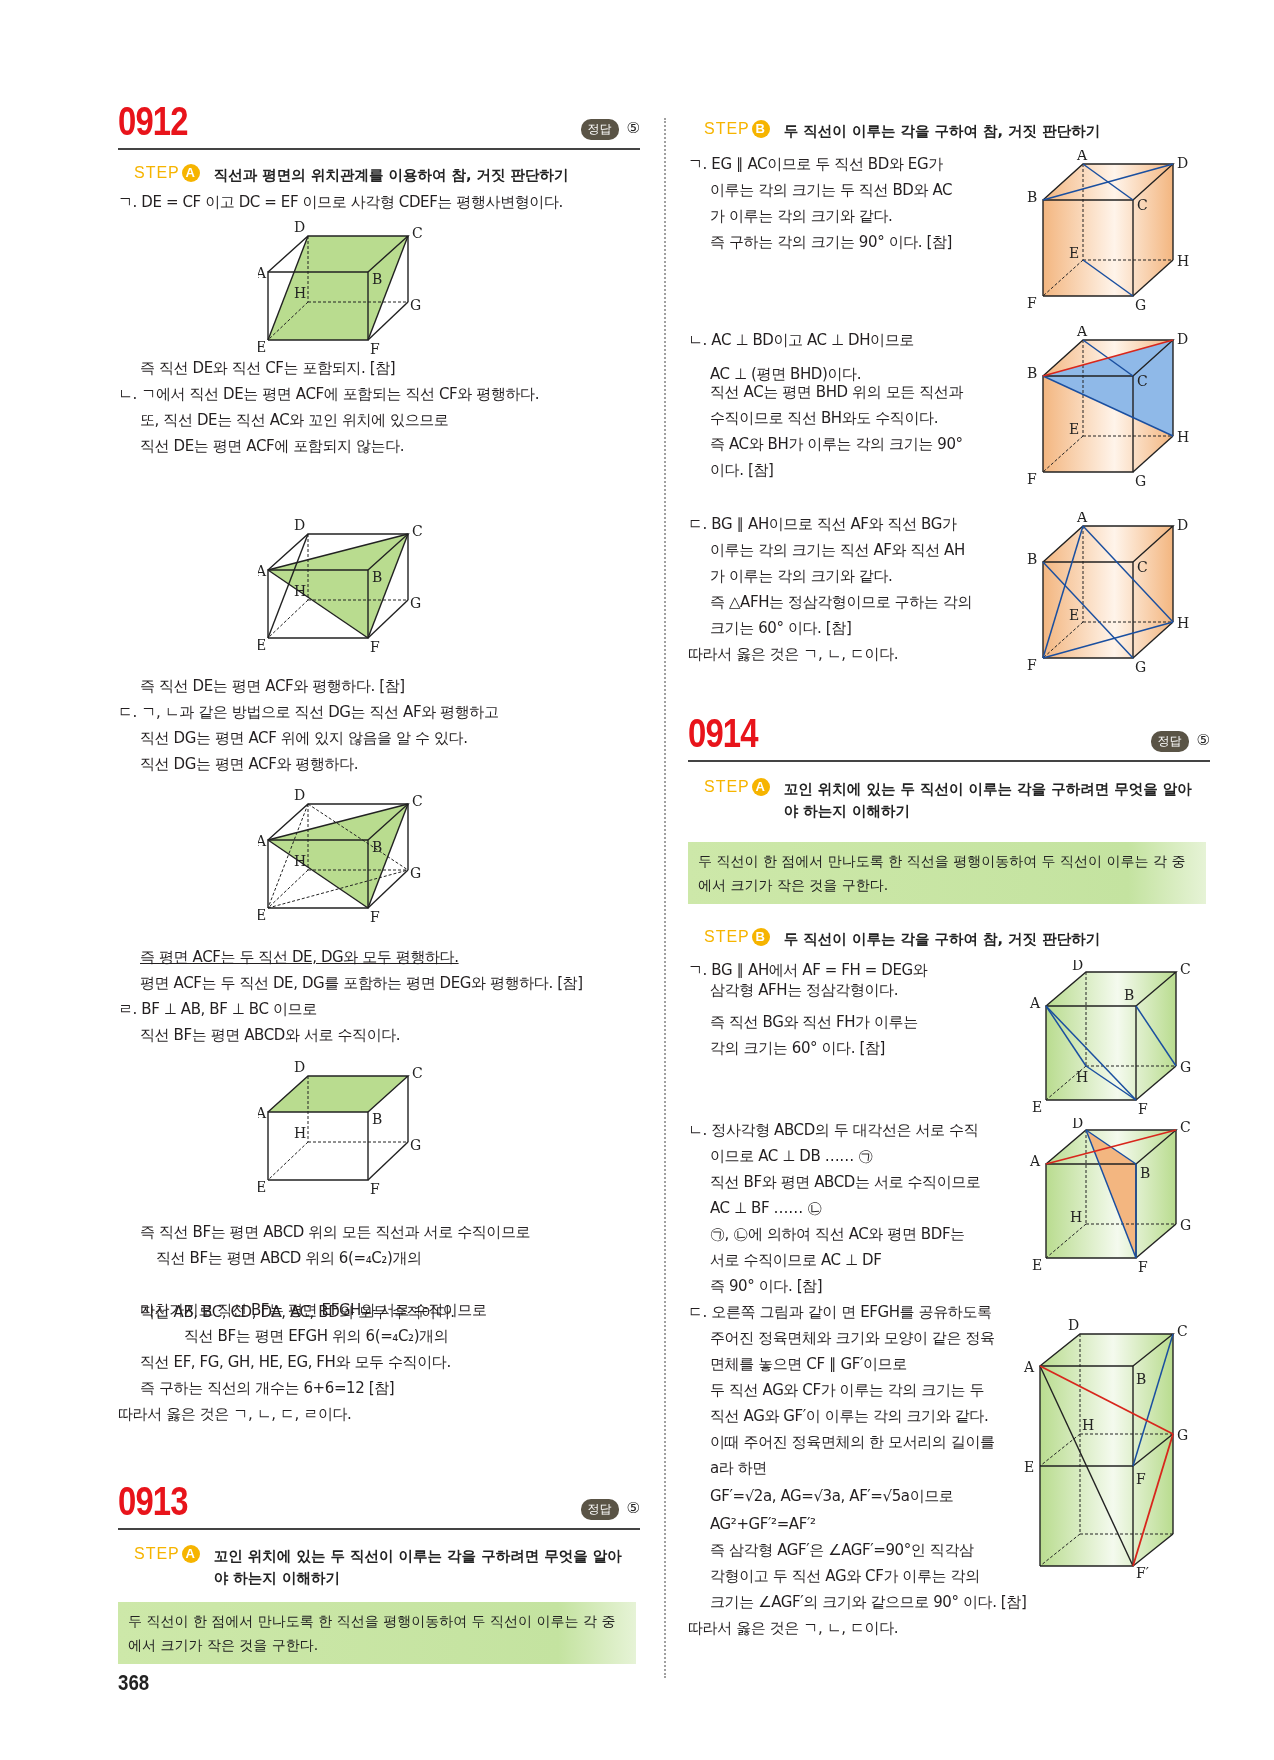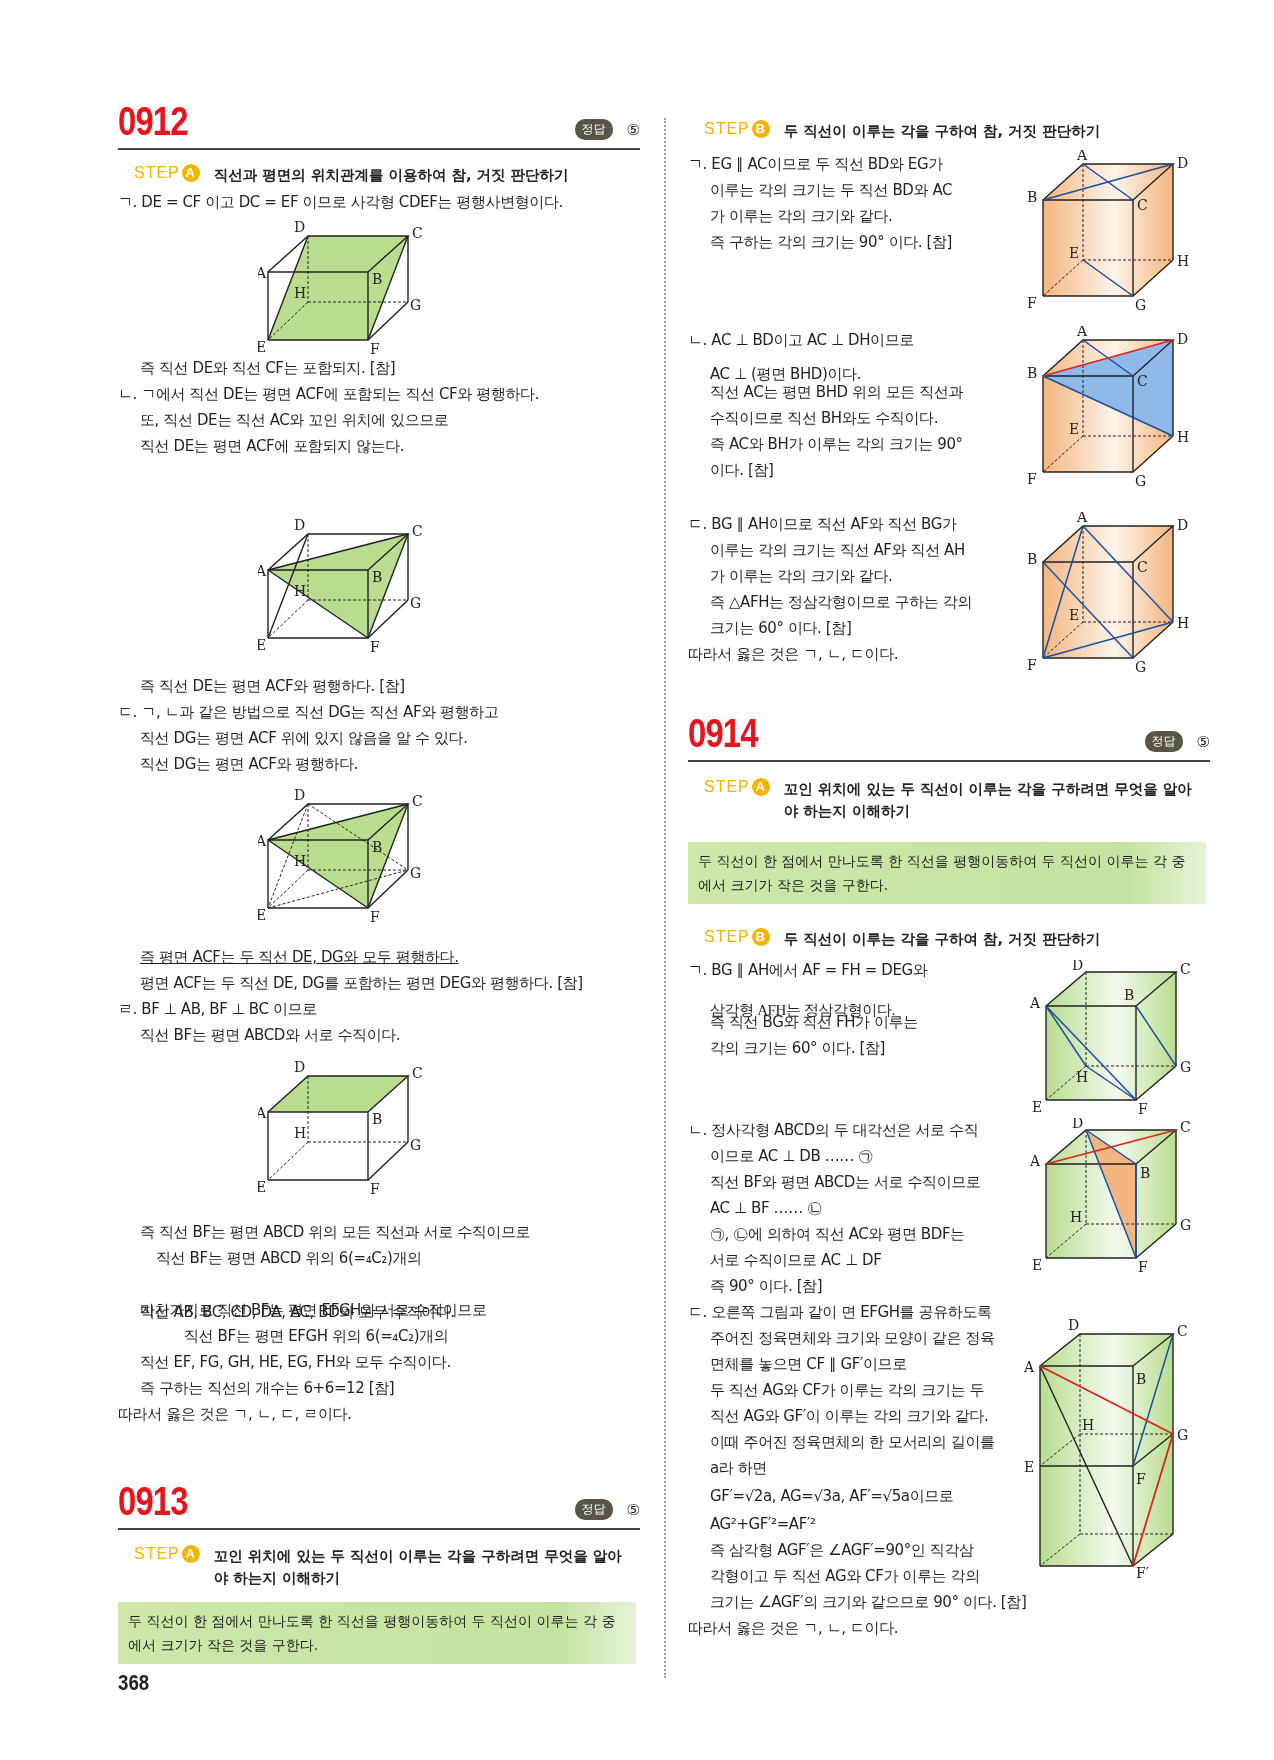--- a/index.html
+++ b/index.html
@@ -5,21 +5,21 @@
   * { box-sizing: border-box; margin: 0; padding: 0; }
   html, body { width: 1274px; height: 1760px; background: #ffffff; overflow: hidden; }
   body { position: relative; font-family: "DejaVu Serif", "Liberation Serif", serif; color: #231f20; }
   .col { position: absolute; top: 0; }
   .col-left { left: 118px; width: 522px; }
   .col-right { left: 688px; width: 522px; }
   .divider { position: absolute; left: 664px; top: 118px; width: 0; height: 1560px; border-left: 2px dotted #a0a0a0; }
 
   .prob-head { position: absolute; left: 0; width: 522px; height: 50px; border-bottom: 2px solid #444; }
   .prob-num { position: absolute; left: 0; bottom: 4px; font-family: "Liberation Sans", sans-serif; font-weight: bold; font-size: 40px; color: #e8141b; letter-spacing: -1px; transform: scaleX(0.82); transform-origin: left bottom; }
-  .ans { position: absolute; right: 0; bottom: 8px; display: flex; align-items: center; gap: 14px; }
+  .ans { position: absolute; right: 0; bottom: 8px; display: flex; align-items: flex-start; gap: 8px; }
   .ans-badge { background: #5a5446; color: #fff; border-radius: 10px; font-family: "DejaVu Sans", sans-serif; font-size: 12px; padding: 2px 7px; }
   .ans-val { font-family: "DejaVu Sans", sans-serif; font-size: 15px; color: #222; }
 
   .step { position: absolute; left: 16px; width: 522px; display: flex; align-items: flex-start; }
   .step-tag { font-family: "Liberation Sans", sans-serif; font-size: 16px; color: #f6b400; letter-spacing: 1px; display: flex; align-items: center; white-space: nowrap; }
   .step-circ { display: inline-block; width: 18px; height: 18px; border-radius: 50%; background: #f6b400; color: #fff; font-size: 13px; font-weight: bold; text-align: center; line-height: 18px; margin-left: 2px; }
   .step-title { font-family: "DejaVu Sans", sans-serif; font-weight: bold; font-size: 14.5px; color: #222; margin-left: 14px; line-height: 22px; }
 
   .tip { position: absolute; left: 0; width: 518px; background: linear-gradient(90deg, #cde8a9 0%, #c4e3a0 85%, #e6f3d6 100%); padding: 7px 10px; font-family: "DejaVu Sans", sans-serif; font-size: 14px; line-height: 24px; color: #222; }
 
@@ -375,21 +375,21 @@
 
   <div class="step" style="top:928px;">
     <span class="step-tag">
         <span>STEP</span>
         <span class="step-circ">B</span>
       </span>
     <span class="step-title">두 직선이 이루는 각을 구하여 참, 거짓 판단하기</span>
   </div>
 
   <div class="ln i0" style="top:960px;">ㄱ. BG ∥ AH에서 AF = FH = DEG와</div>
-  <div class="ln i1" style="top:1000px;font-family:Liberation Serif, serif;">삼각형 AFH는 정삼각형이다.</div>
+  <div class="ln i1" style="top:980px;">삼각형 AFH는 정삼각형이다.</div>
   <div class="ln i1" style="top:1012px;">즉 직선 BG와 직선 FH가 이루는</div>
   <div class="ln i1" style="top:1038px;">각의 크기는 60° 이다. [참]</div>
 
   <div class="fig" style="left:338px; top:960px;">
     <svg width="170" height="155" viewBox="0 0 170 155">
       <defs>
         <linearGradient id="gg1" x1="0" x2="1">
             <stop offset="0" stop-color="#b9dc8f"></stop>
             <stop offset="0.55" stop-color="#f4faee"></stop>
             <stop offset="1" stop-color="#b9dc8f"></stop>

